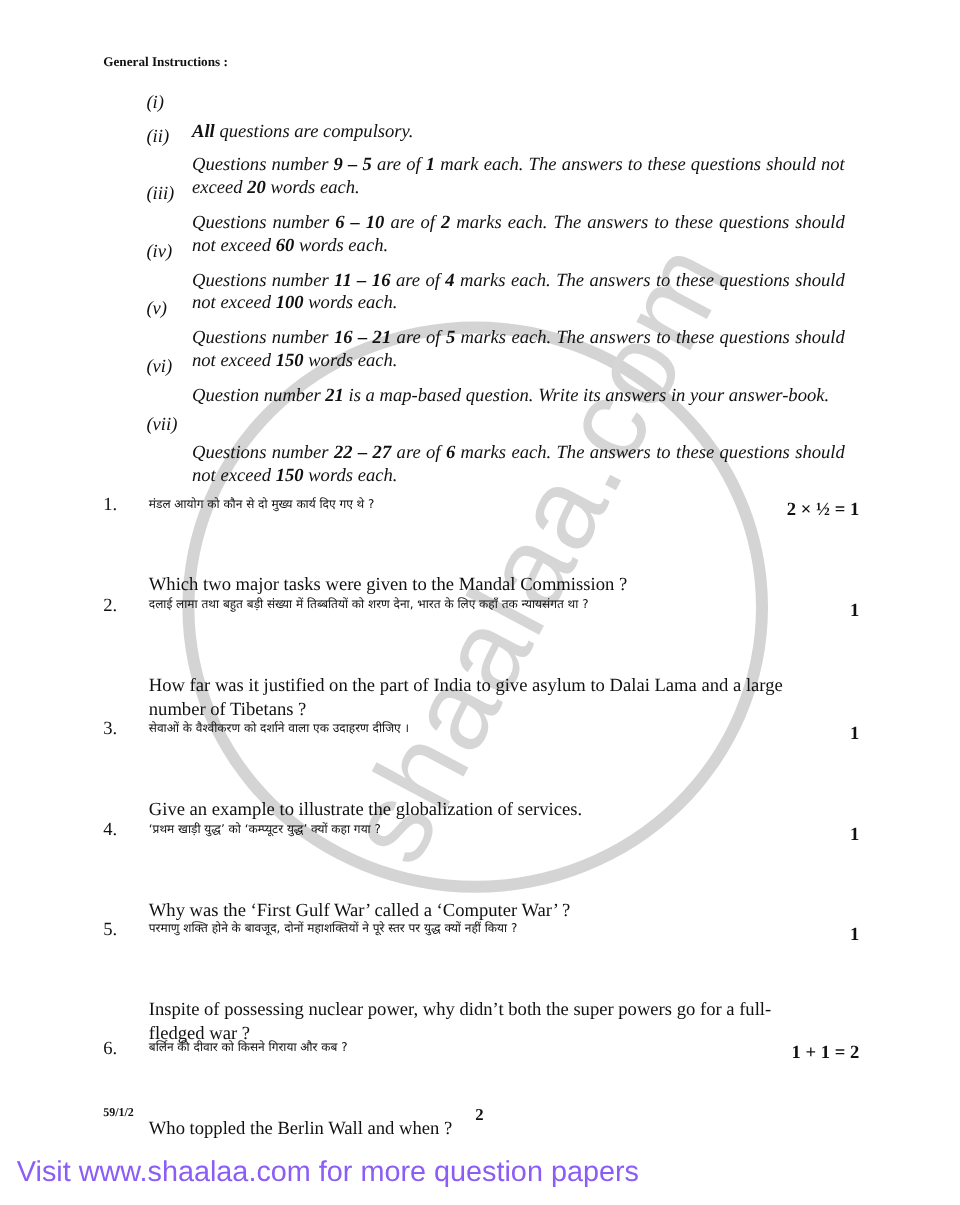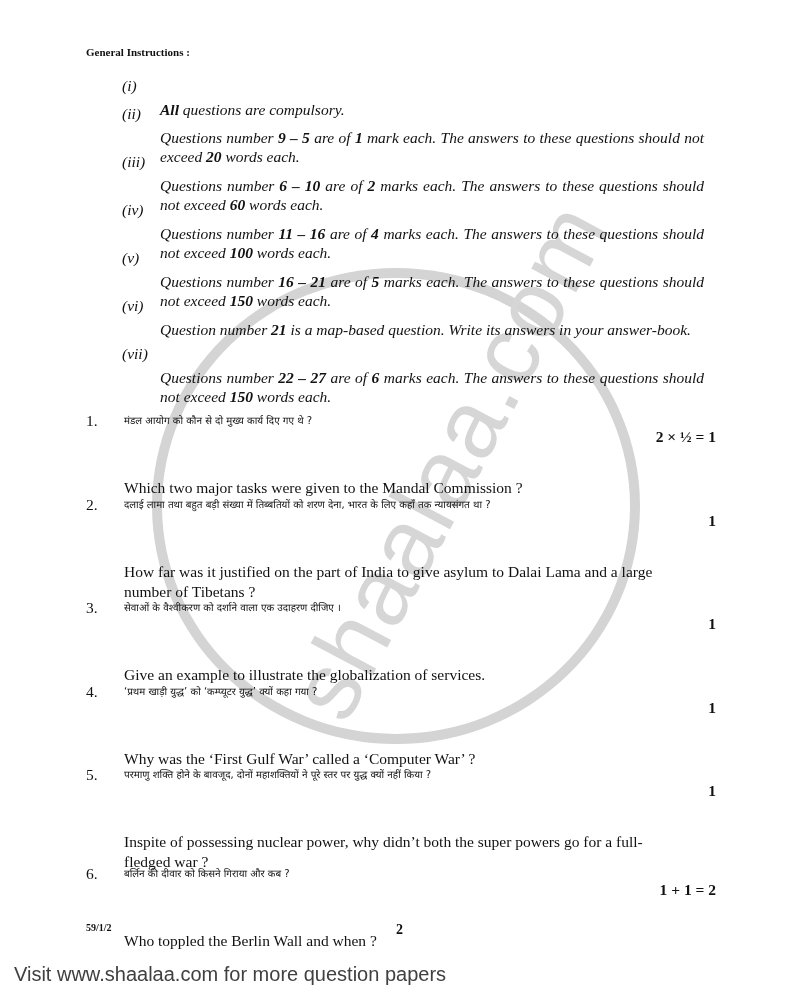--- a/index.html
+++ b/index.html
@@ -17,25 +17,25 @@
     transform:rotate(-62deg); transform-origin:center center; letter-spacing:2px; z-index:0;
   }
   .content { position:absolute; left:0; top:0; width:800px; z-index:1; }
   .gi-title { position:absolute; left:86px; top:46px; font-size:11px; font-weight:bold; }
   .instr { position:absolute; left:86px; width:620px; font-size:15.5px; font-style:italic; line-height:19px; }
   .instr .num { position:absolute; left:36px; top:0; }
   .instr .txt { position:absolute; left:74px; top:0; width:544px; text-align:justify; text-align-last:left;margin-top:24px; }
   .q { position:absolute; left:86px; width:630px; font-size:15.5px; line-height:20px; }
   .q .qnum { position:absolute; left:0; top:0; }
   .q .hindi { position:absolute; left:38px; top:0; font-family:"DejaVu Sans", sans-serif; font-size:10px; }
-  .q .marks { position:absolute; right:0; top:16px; font-weight:bold;margin-left:20px; }
+  .q .marks { position:absolute; right:0; top:4px; font-weight:bold;margin-left:20px; }
   .q .eng { position:absolute; left:38px; top:26px; width:560px;margin-top:41px; }
   .footer-code { position:absolute; left:86px; top:922px; font-size:10px; font-weight:bold; }
   .footer-page { position:absolute; left:396px; top:922px; font-size:14px; font-weight:bold; }
-  .visit { position:absolute; left:14px; top:963px; font-family:"Liberation Sans", "DejaVu Sans", sans-serif; font-size:20px; color:#404040; }
+  .visit { position:absolute; left:14px; top:963px; font-family:"Liberation Sans", "DejaVu Sans", sans-serif; font-size:24px; color:#8b5cf6; }
   b { font-weight:bold; }
 </style>
 </head>
 <body>
 
 <div class="watermark"></div>
 <div class="wm-text">shaalaa.com</div>
 
 <div class="content">
   <div class="gi-title">General Instructions :</div>

